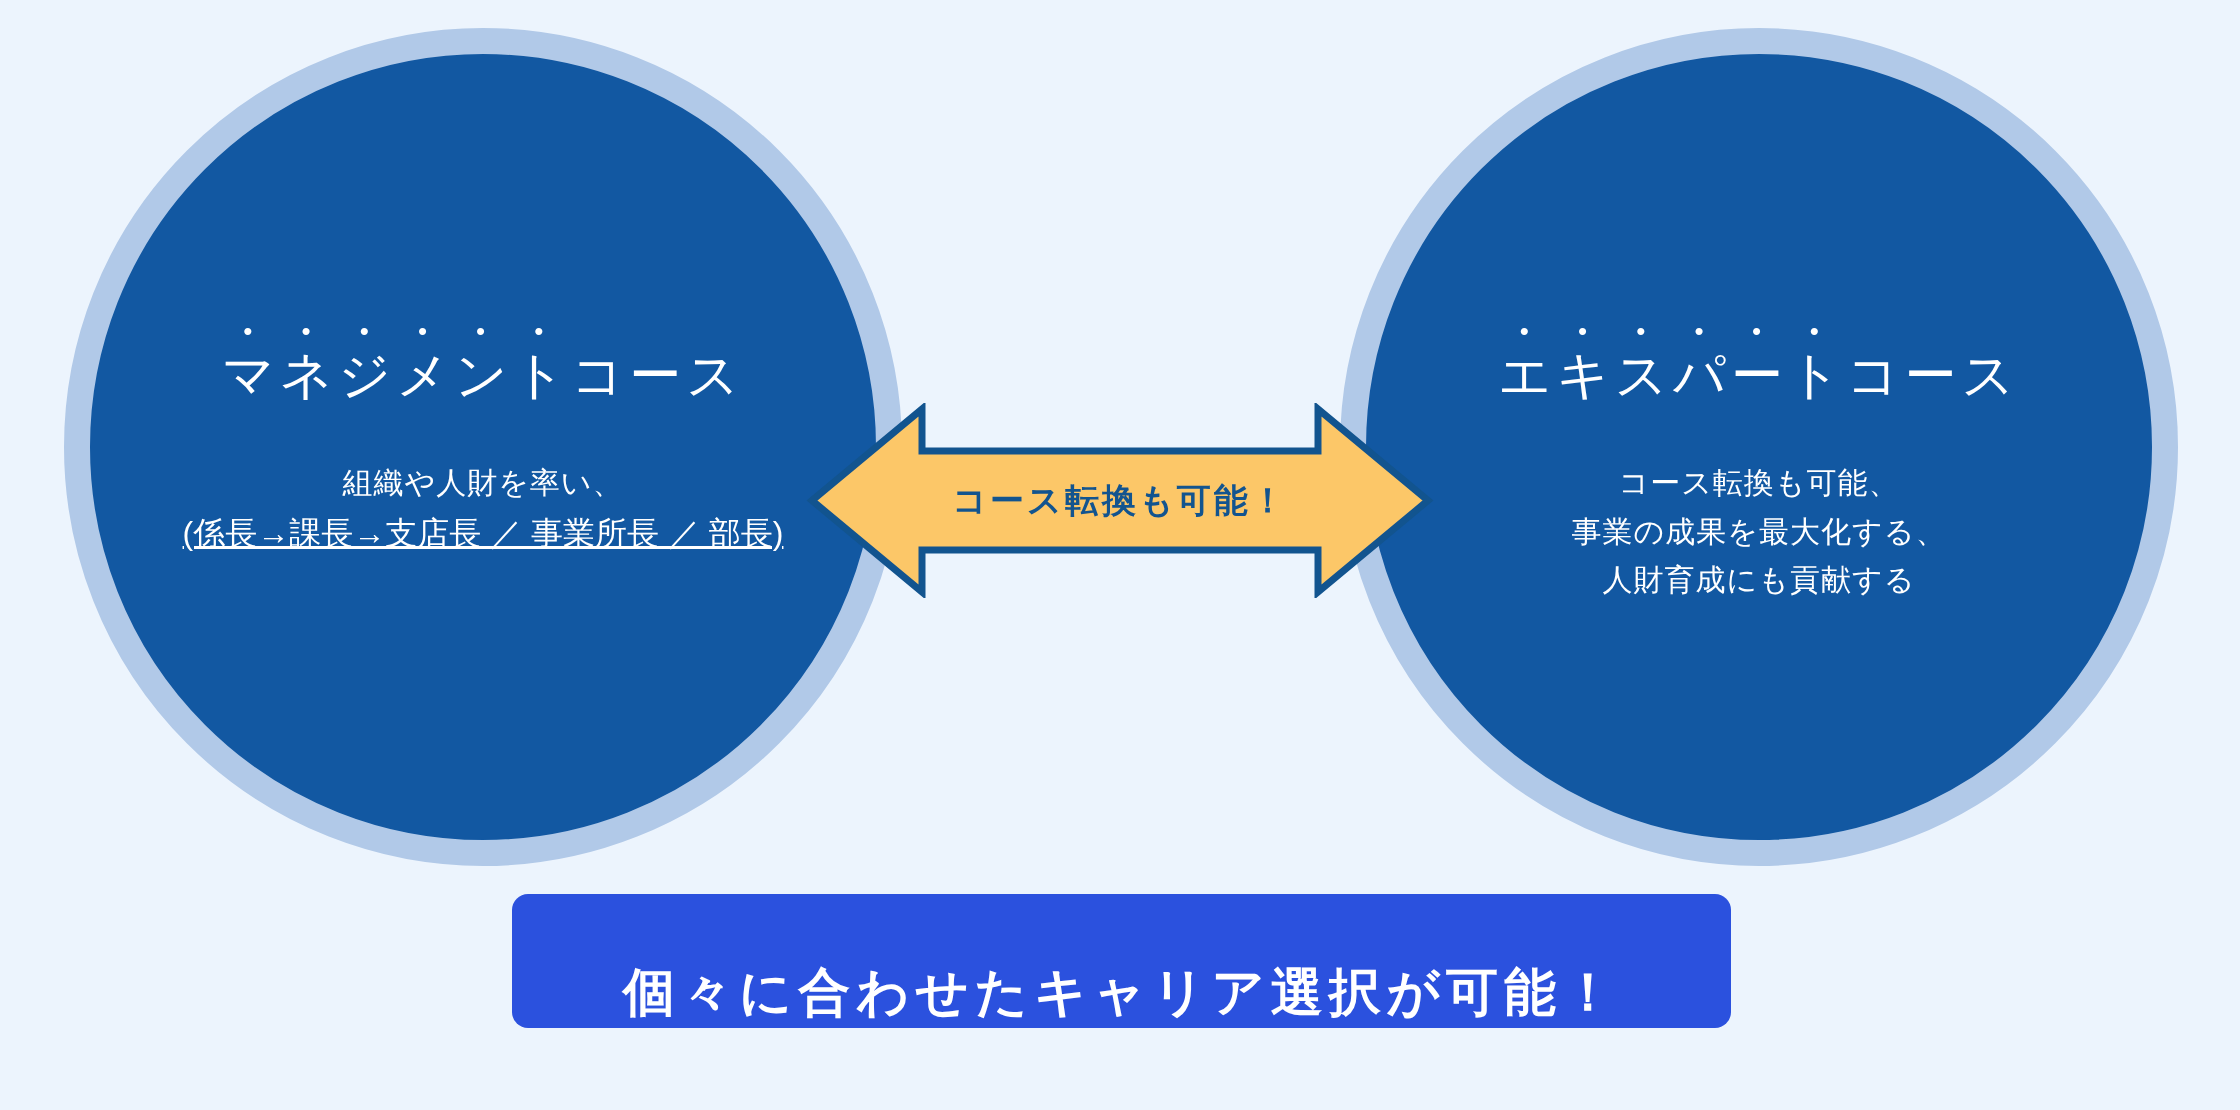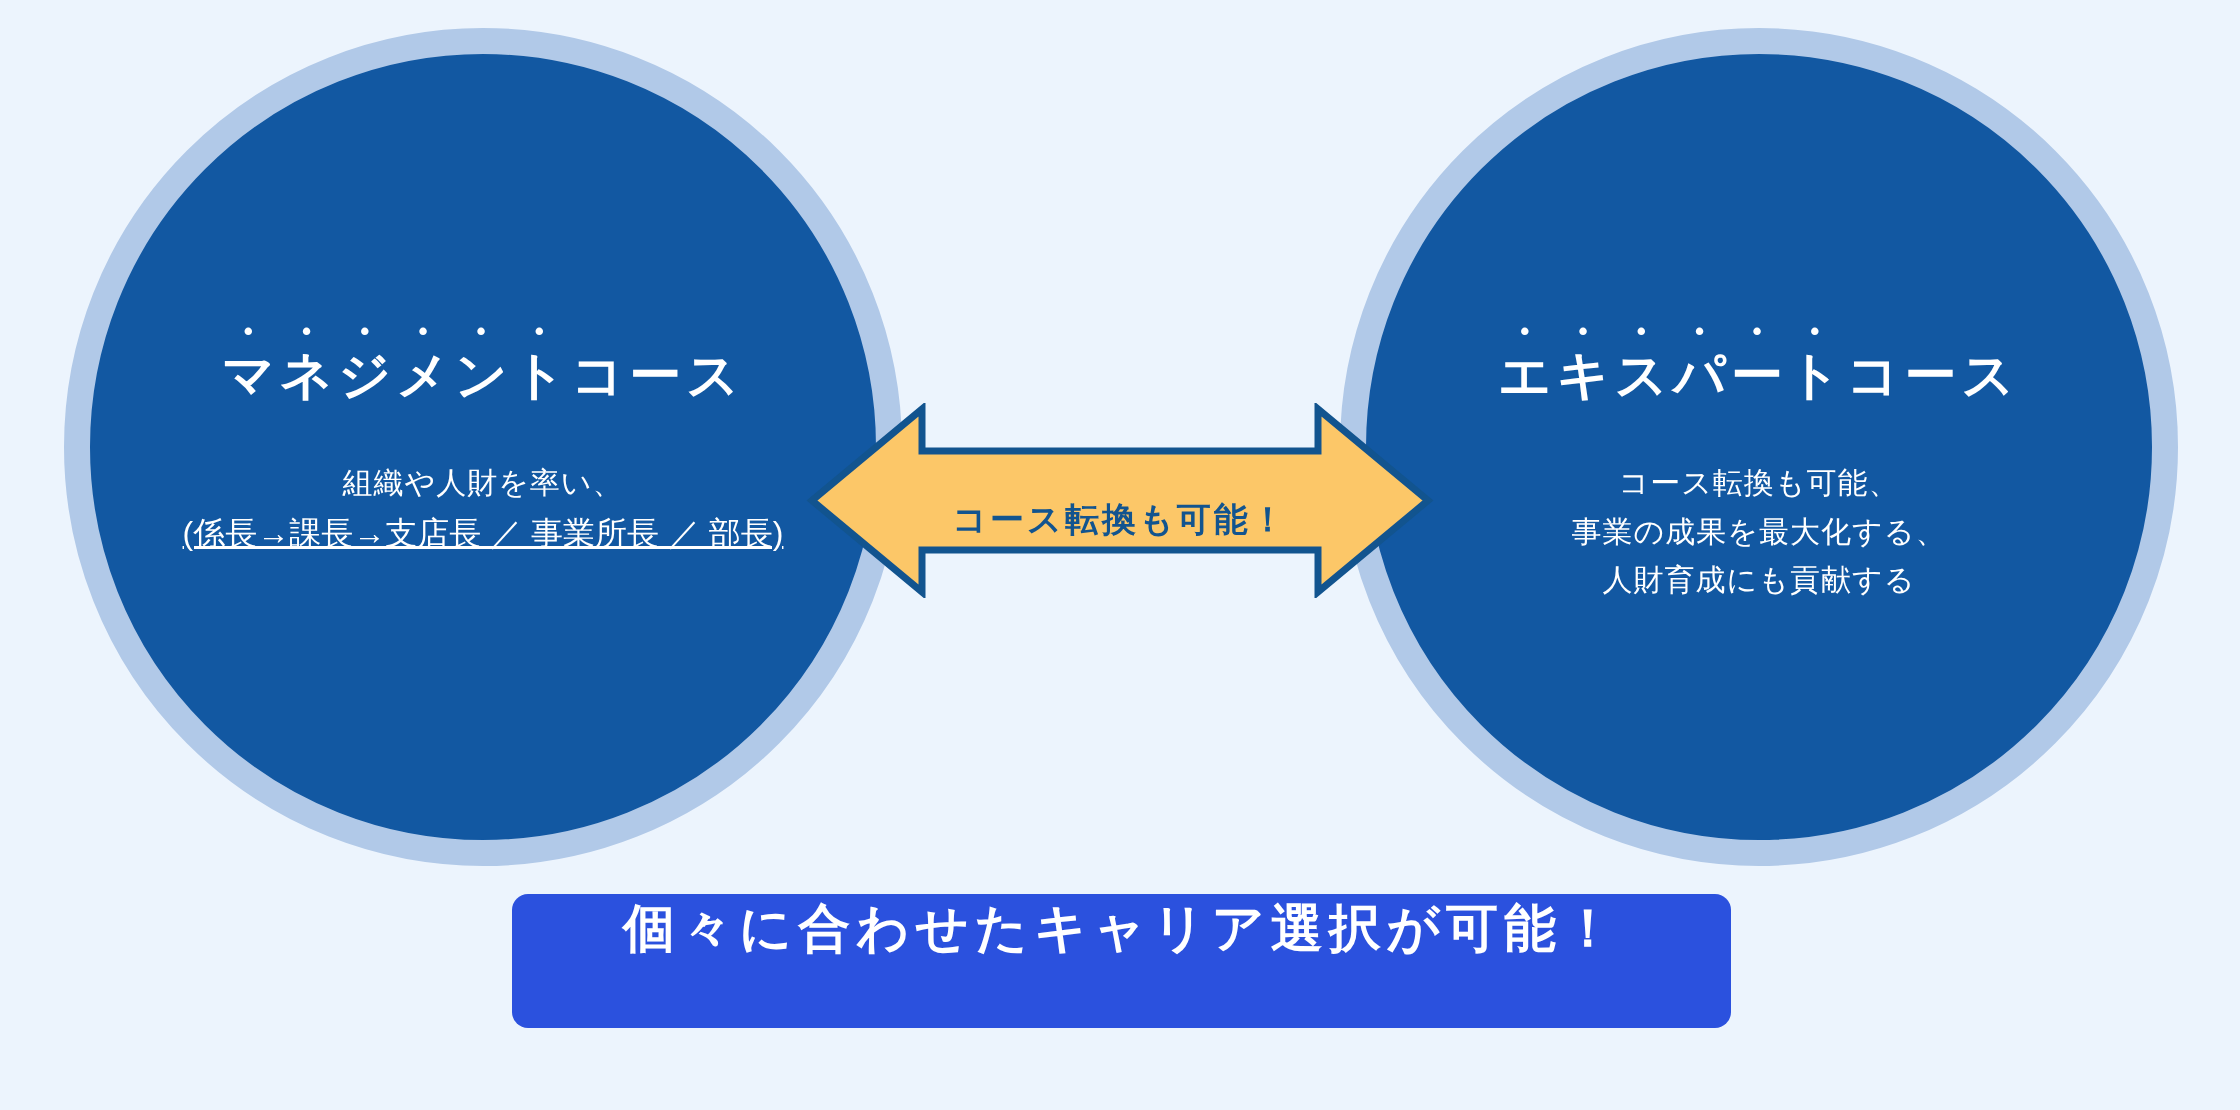--- a/index.html
+++ b/index.html
@@ -52,21 +52,21 @@
     left: 0;
     right: 0;
     top: 262px;
     display: flex;
     flex-direction: column;
     align-items: center;
   }
 
   .course-title {
     font-size: 52px;
-    font-weight: bold;
+    font-weight: normal;
     letter-spacing: 5px;
     line-height: 1.05;
     white-space: nowrap;
     color: #ffffff;
   }
   .course-title .emph {
     -webkit-text-emphasis: filled dot;
     -webkit-text-emphasis-position: over;
     text-emphasis: filled dot;
     text-emphasis-position: over;
@@ -97,34 +97,33 @@
     left: 0; right: 0;
     top: 50%;
     transform: translateY(-50%);
     text-align: center;
     font-size: 34px;
     font-weight: bold;
     letter-spacing: 3px;
     color: #12548F;
     white-space: nowrap;
     pointer-events: none;
-    margin-top: 19px;
   }
 
   
   #career-banner {
     position: absolute;
     left: 512px;
     top: 894px;
     width: 1219px;
     height: 134px;
     background: #2b51de;
     border-radius: 16px;
     display: flex;
-    align-items: flex-start;
+    align-items: flex-end;
     justify-content: center;
   }
   #career-banner-text {
     font-size: 52px;
     font-weight: bold;
     letter-spacing: 6px;
     color: #ffffff;
     white-space: nowrap;
   }
 </style>

